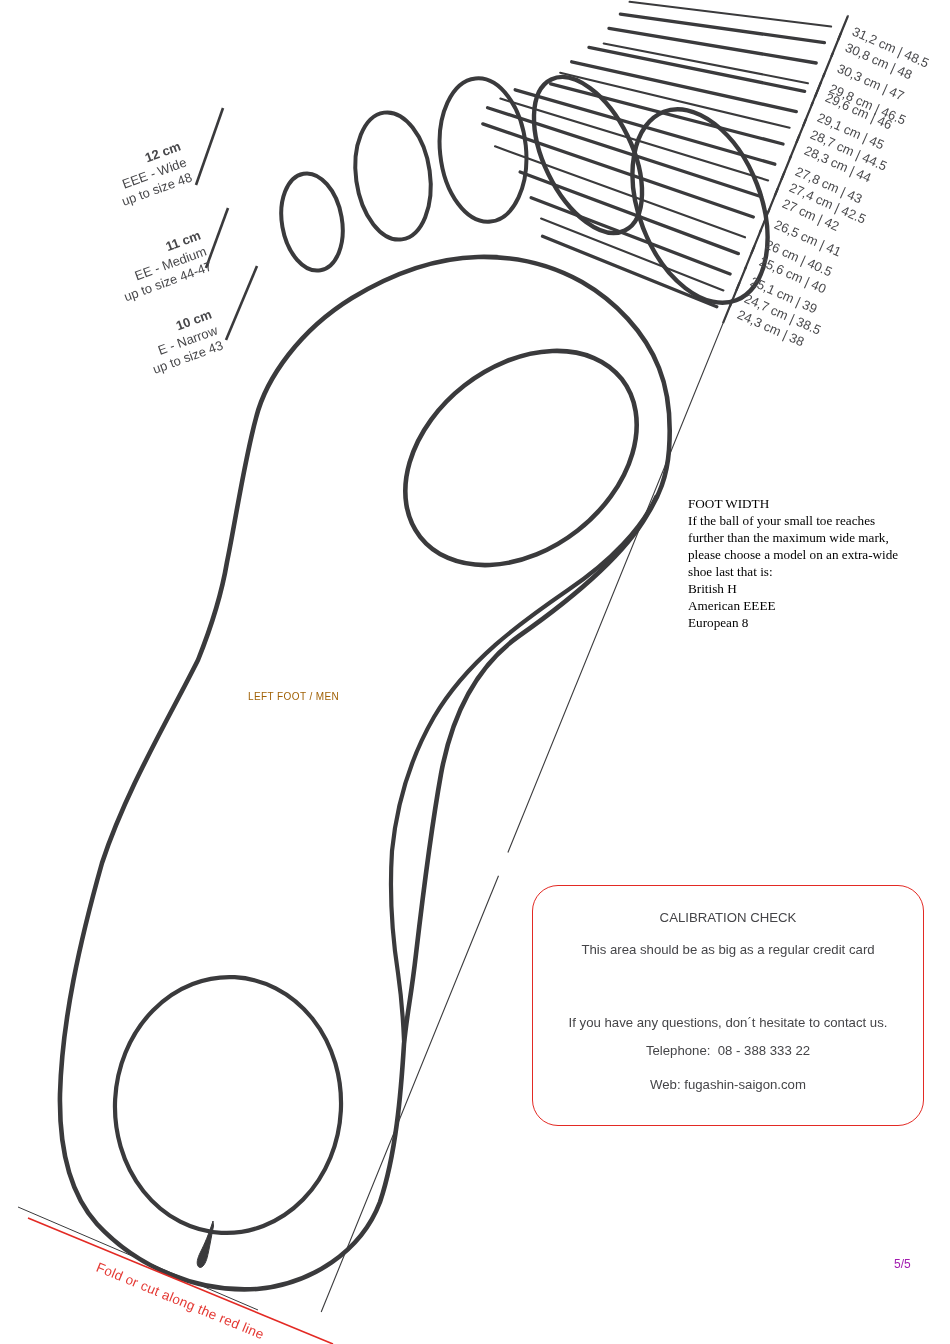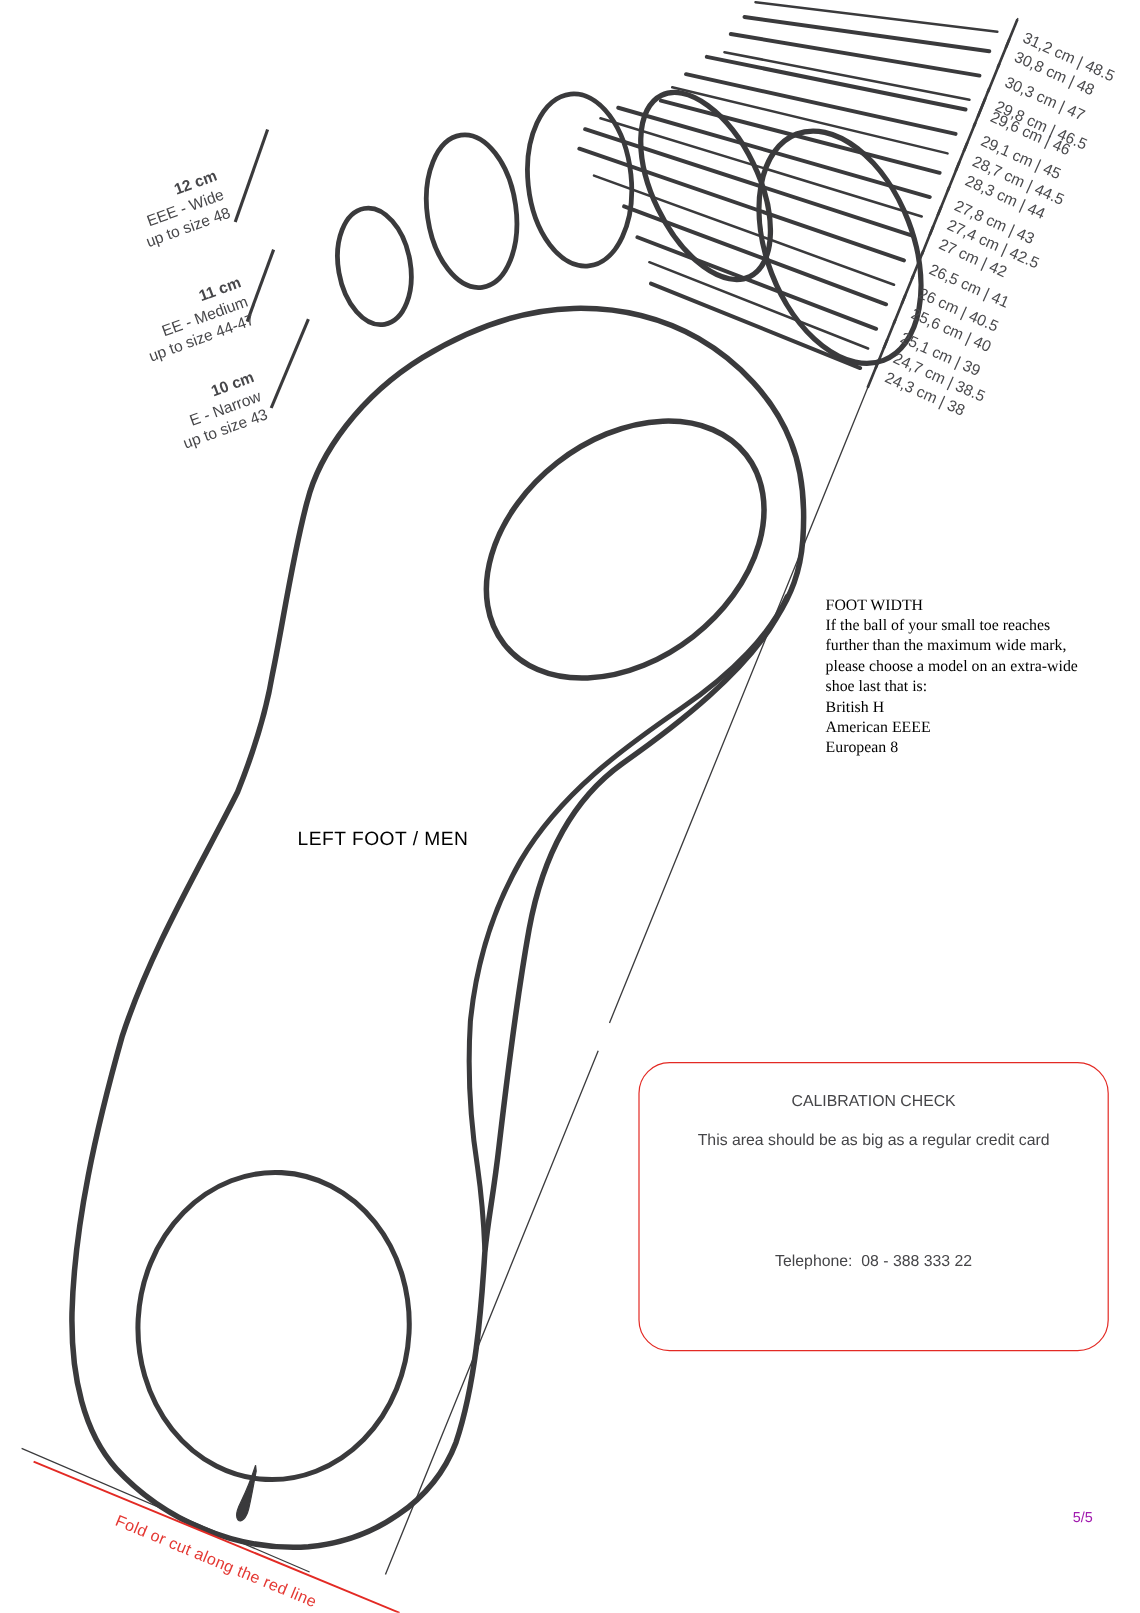--- a/index.html
+++ b/index.html
@@ -5,22 +5,22 @@
   html,body{margin:0;padding:0;background:#ffffff;}
   body{width:950px;height:1344px;position:relative;overflow:hidden;
        font-family:"Liberation Sans",sans-serif;color:#454548;}
   #art{position:absolute;left:0;top:0;}
   .size-label{position:absolute;font-size:13px;line-height:14px;white-space:nowrap;
       color:#49494c;transform-origin:0 50%;transform:rotate(24deg);}
   .width-guide{position:absolute;width:150px;text-align:right;font-size:13px;
       line-height:16.5px;color:#47474a;transform-origin:100% 50%;transform:rotate(-20deg);
       white-space:nowrap;}
   .width-guide .cm{font-weight:bold;}
-  .foot-label{position:absolute;left:248px;top:691px;font-size:16px;
-      letter-spacing:.4px;color:#000000;}
+  .foot-label{position:absolute;left:248px;top:691px;font-size:10px;
+      letter-spacing:.4px;color:#a16207;}
   .note{position:absolute;left:688px;top:495px;width:260px;font-size:13.2px;
       line-height:17px;color:#000000;font-family:Liberation Serif, serif;}
   .note .group-gap{}
   .calib{position:absolute;left:532px;top:885px;width:390px;height:239px;
       border:1.4px solid #e32a24;border-radius:26px;}
   .calib .line{position:absolute;left:0;width:100%;text-align:center;
       font-size:13.2px;color:#454548;white-space:pre;}
   .fold-label{position:absolute;left:97px;top:1259px;font-size:13.5px;color:#e43833;
       transform-origin:0 50%;transform:rotate(22.5deg);white-space:nowrap;letter-spacing:.3px;}
   .page-num{position:absolute;left:894px;top:1257px;font-size:12px;color:#a21caf;}
@@ -168,18 +168,20 @@
   <div>please choose a model on an extra-wide</div>
   <div>shoe last that is:</div>
   <div class="group-gap">British H</div>
   <div>American EEEE</div>
   <div>European 8</div>
 </div>
 
 <div class="calib">
   <div class="line" style="top:56px;">This area should be as big as a regular credit card</div>
   <div class="line" style="top:24px;">CALIBRATION CHECK</div>
+  <div class="line" style="top:129px;">If you have any questions, don´t hesitate to contact us.</div>
   <div class="line" style="top:157px;">Telephone:  08 - 388 333 22</div>
+  <div class="line" style="top:191px;">Web: fugashin-saigon.com</div>
 </div>
 
 <div class="fold-label">Fold or cut along the red line</div>
 
 <div class="page-num">5/5</div>
 
 </body></html>

